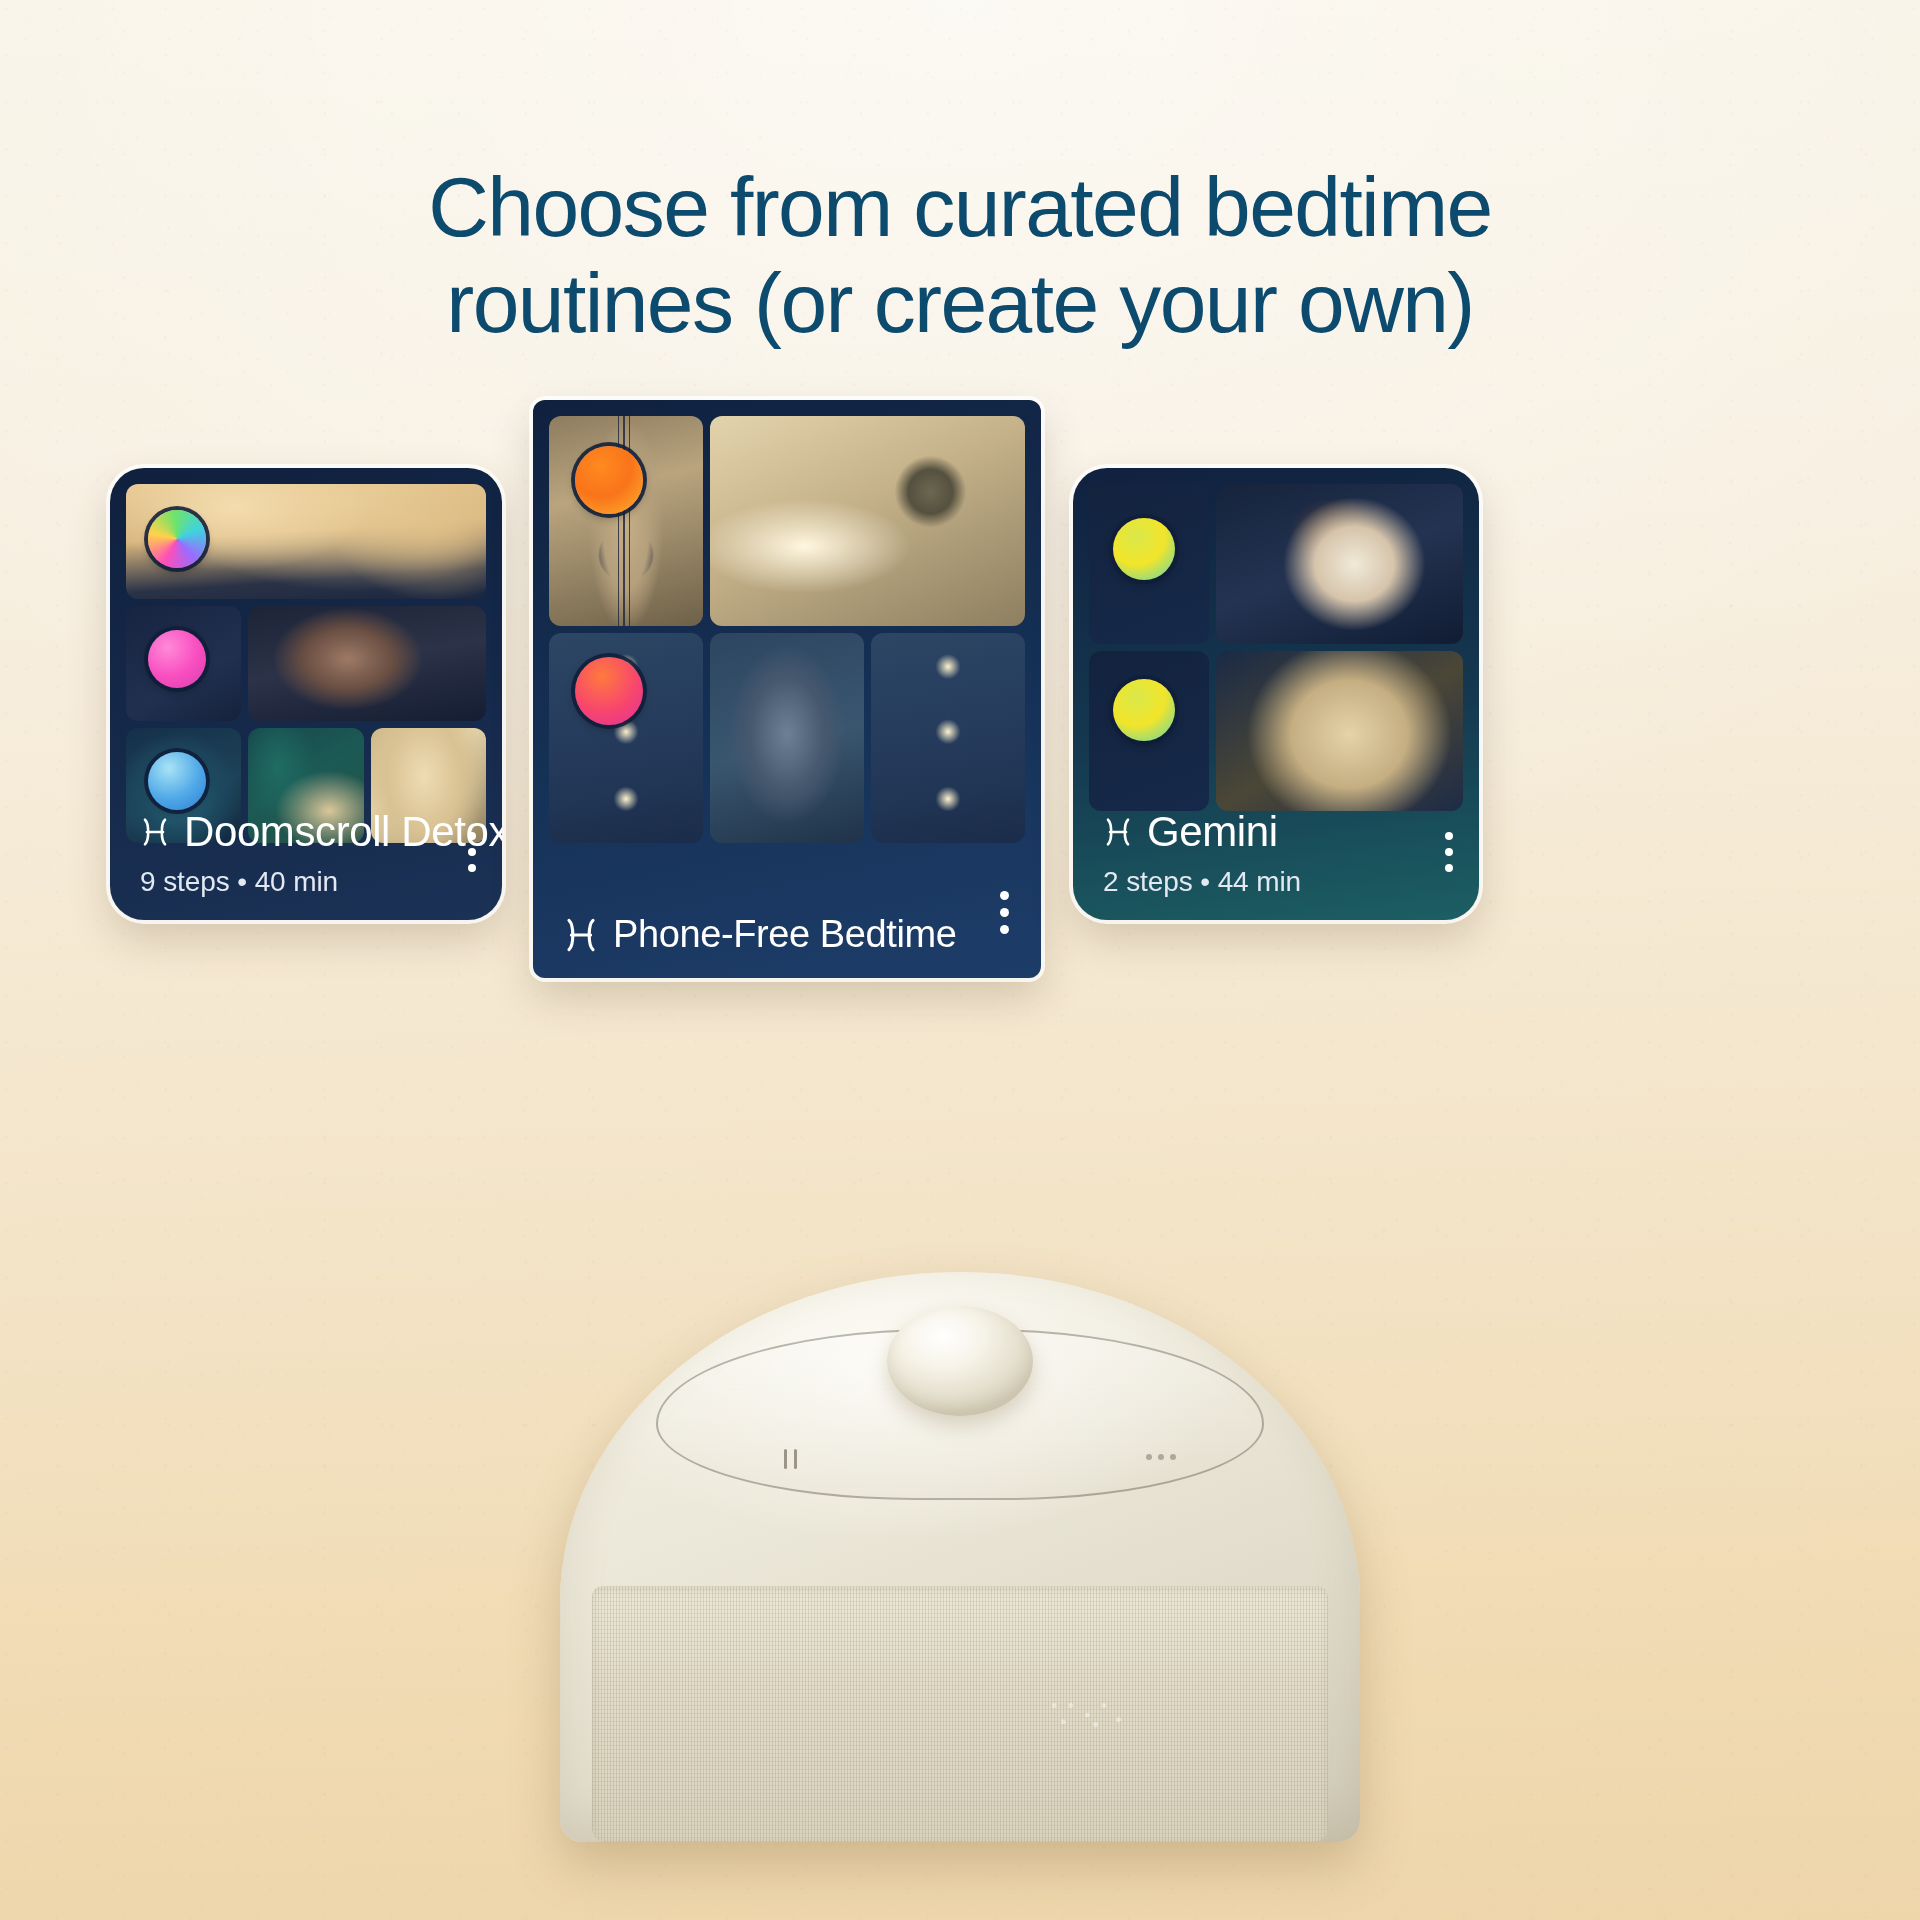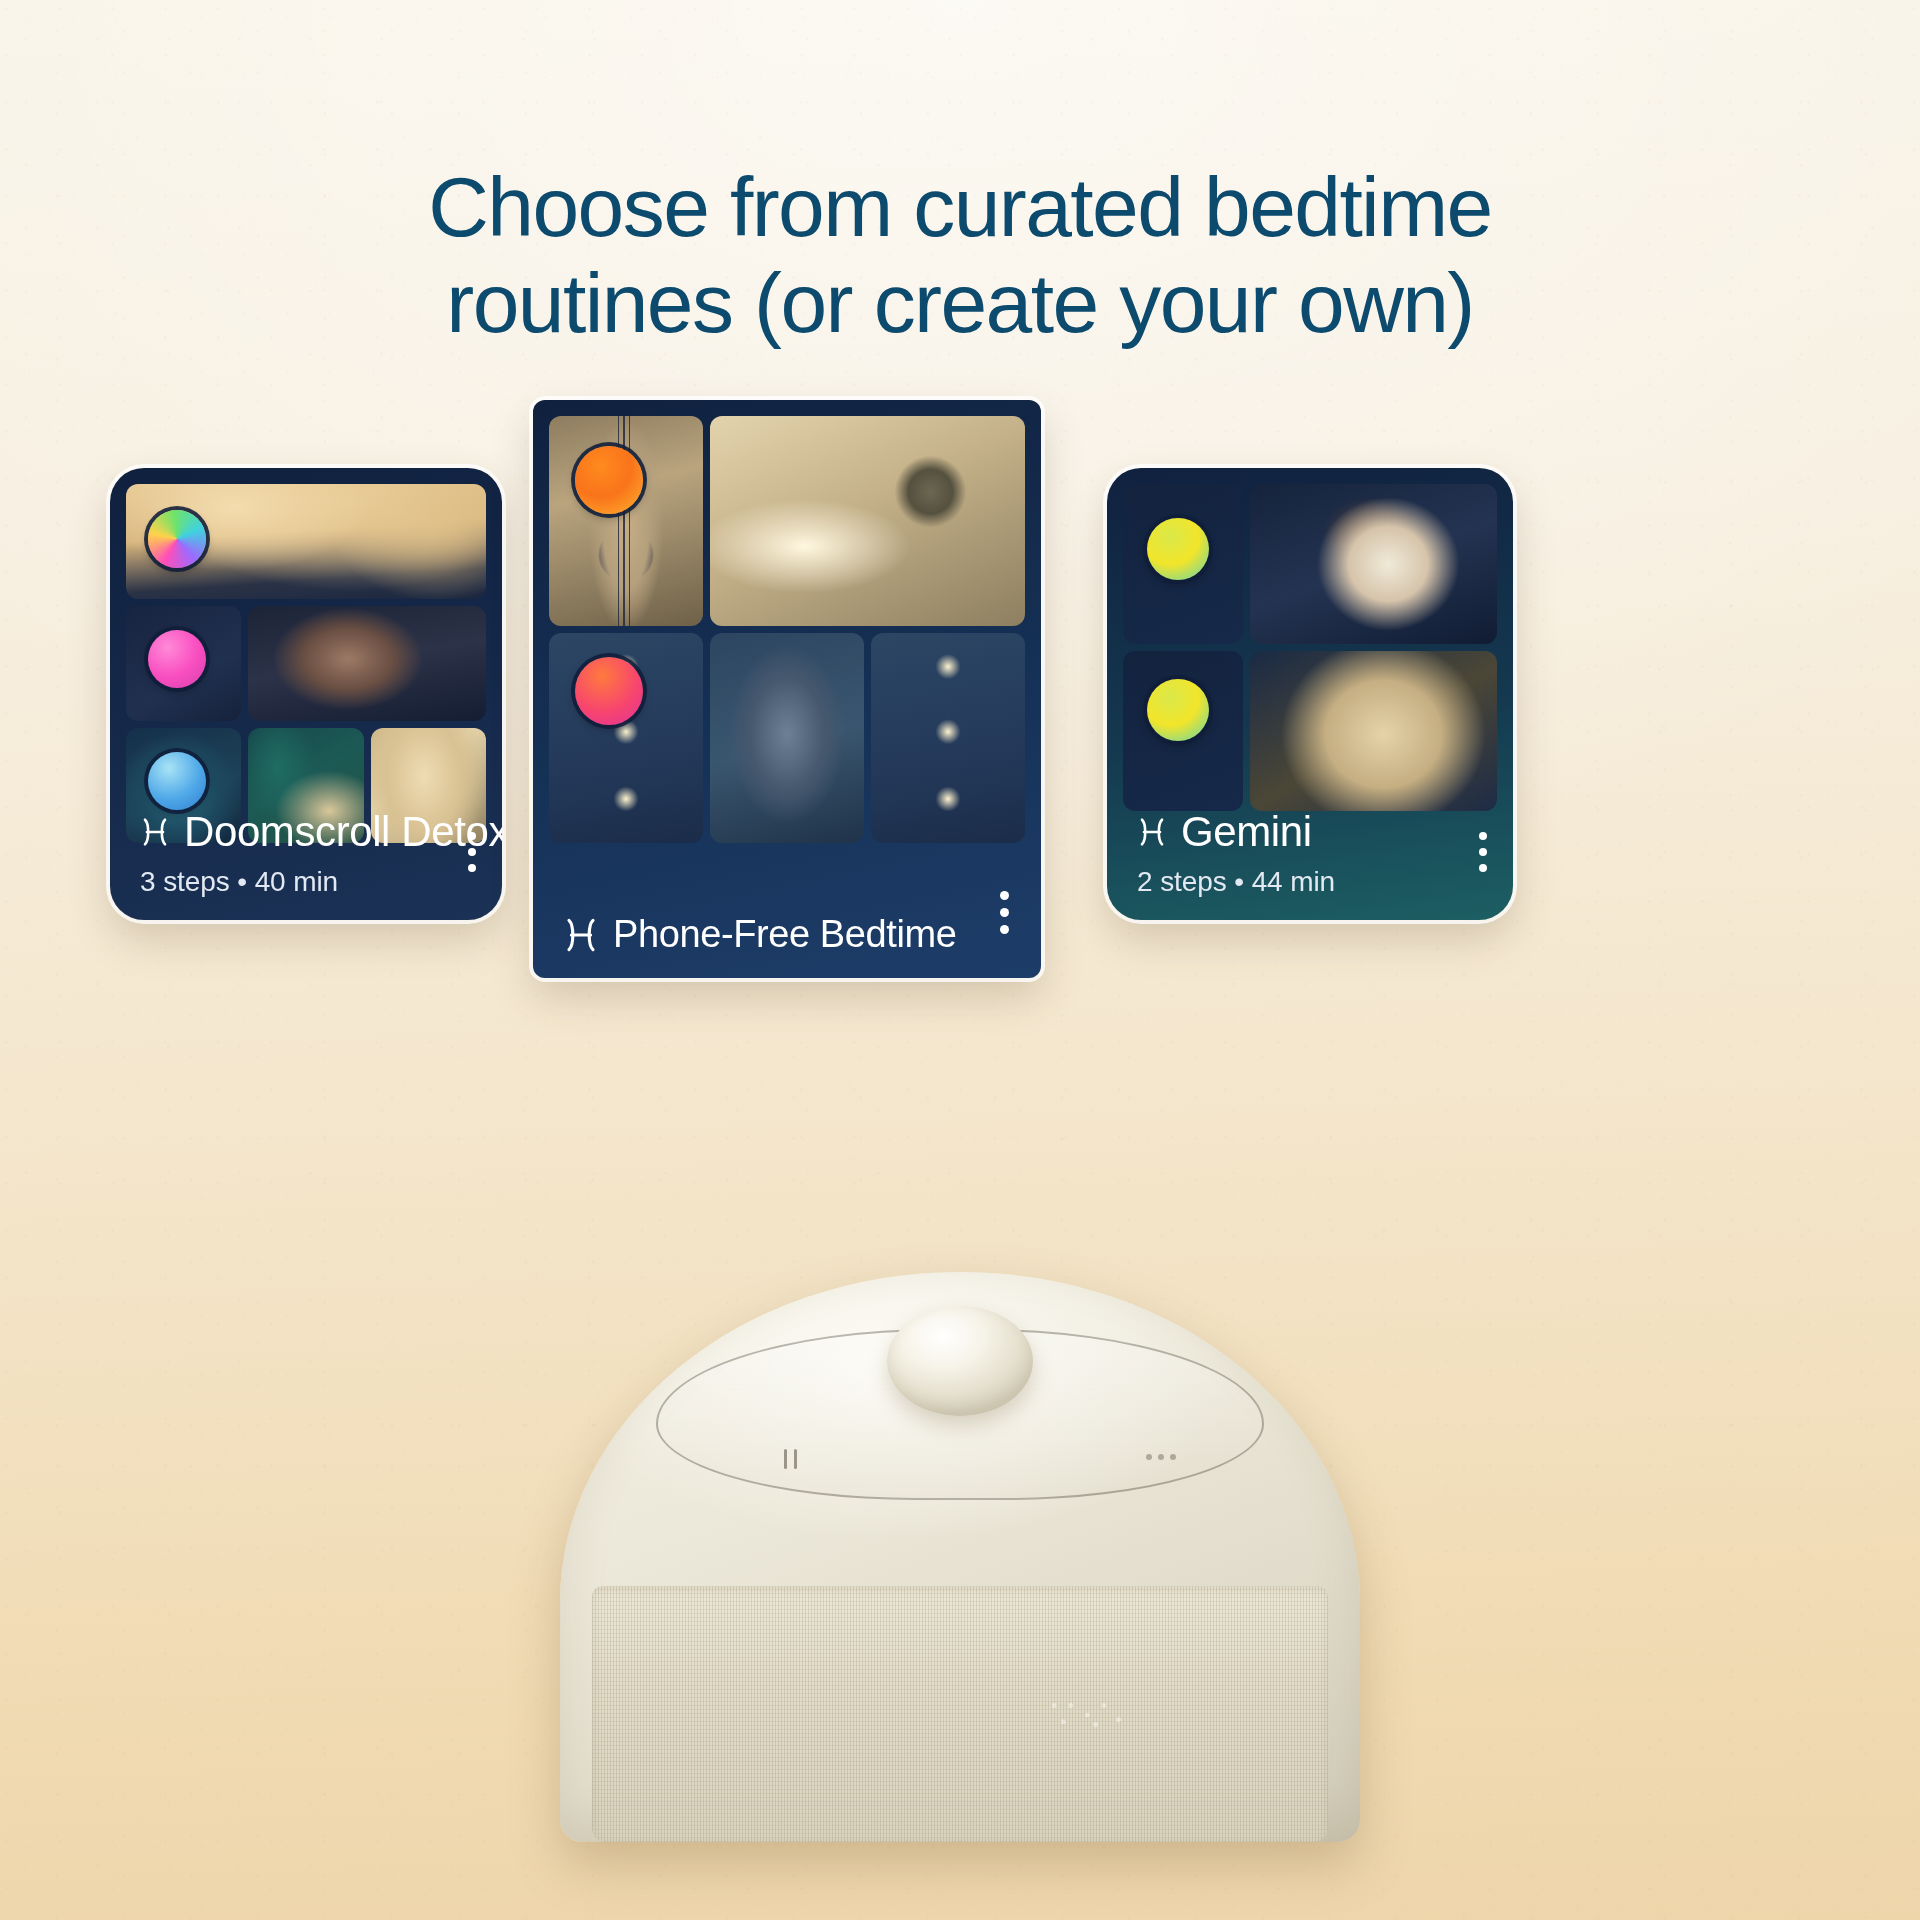--- a/index.html
+++ b/index.html
@@ -52,21 +52,21 @@
     border-radius: 34px;
     overflow: hidden;
     box-shadow: 0 0 0 4px rgba(255,255,255,.78), 0 18px 42px rgba(90,70,40,.22);
   }
 
   .card-side { background: linear-gradient(168deg, #10213f 0%, #15294b 55%, #1b3256 100%); }
   .card-center {
     background: linear-gradient(168deg, #10213f 0%, #153055 52%, #1d3d69 100%);
     border-radius: 12px;
   }
-  .card-right { background: linear-gradient(172deg, #10213f 0%, #14384f 55%, #1c5f63 100%); margin-left: 34px; }
+  .card-right { background: linear-gradient(172deg, #10213f 0%, #14384f 55%, #1c5f63 100%); }
 
   .card-left   { left: 110px;  top: 468px;  width: 392px;  height: 452px; }
   .card-mid    { left: 533px;  top: 400px;  width: 508px;  height: 578px; }
   .card-rt     { left: 1073px; top: 468px;  width: 406px;  height: 452px; }
 
   .grid {
     position: absolute;
     left: 0; right: 0; top: 0;
     display: grid;
     gap: 7px;
@@ -313,21 +313,21 @@
     <i></i>
   </div>
 
   <div class="footer">
     <div class="title-row">
       <svg class="home-icon" width="30" height="30" viewBox="0 0 24 24">
         <path d="M4 2.2 C7.4 5.4 7.4 18.6 4 21.8 M20 2.2 C16.6 5.4 16.6 18.6 20 21.8 M5.6 12 H18.4" stroke="#ffffff" stroke-width="2.1" fill="none" stroke-linecap="round"></path>
       </svg>
       <span class="card-title">Doomscroll Detox</span>
     </div>
-    <div class="card-sub">3 steps • 40 min</div>
+    <div class="card-sub">9 steps • 40 min</div>
   </div>
 </div>
 
 <div class="card card-center card-mid">
   <div class="grid">
     <div class="tile img-guitar">
       <span class="badge b-orange" style="left:26px; top:30px; width:68px; height:68px;"></span>
     </div>
     <div class="tile img-mic sp2"></div>
     <div class="tile img-bulbs">

